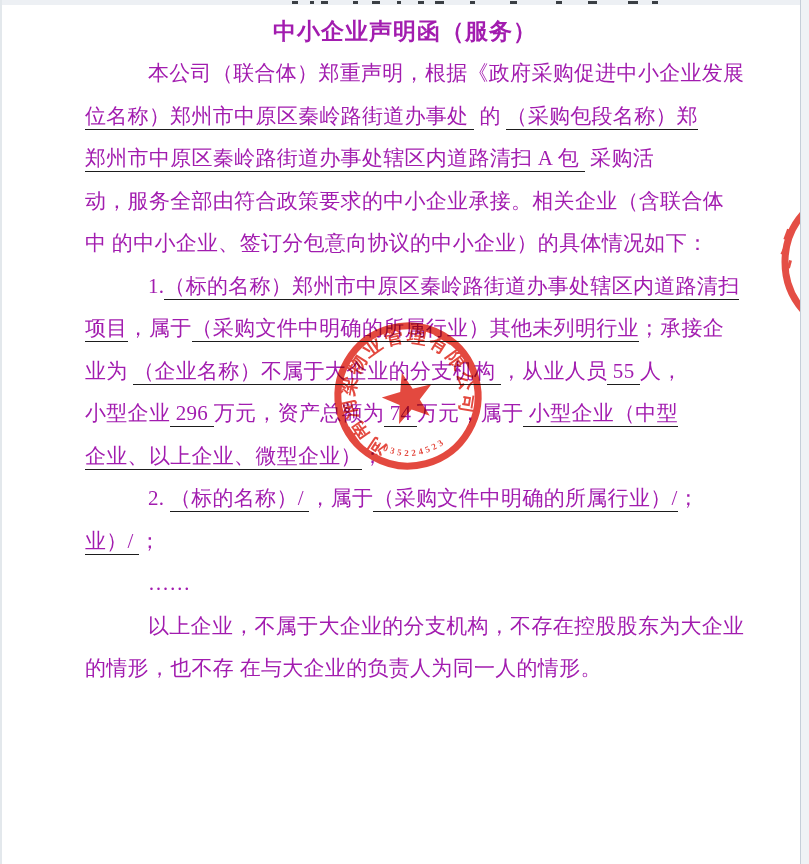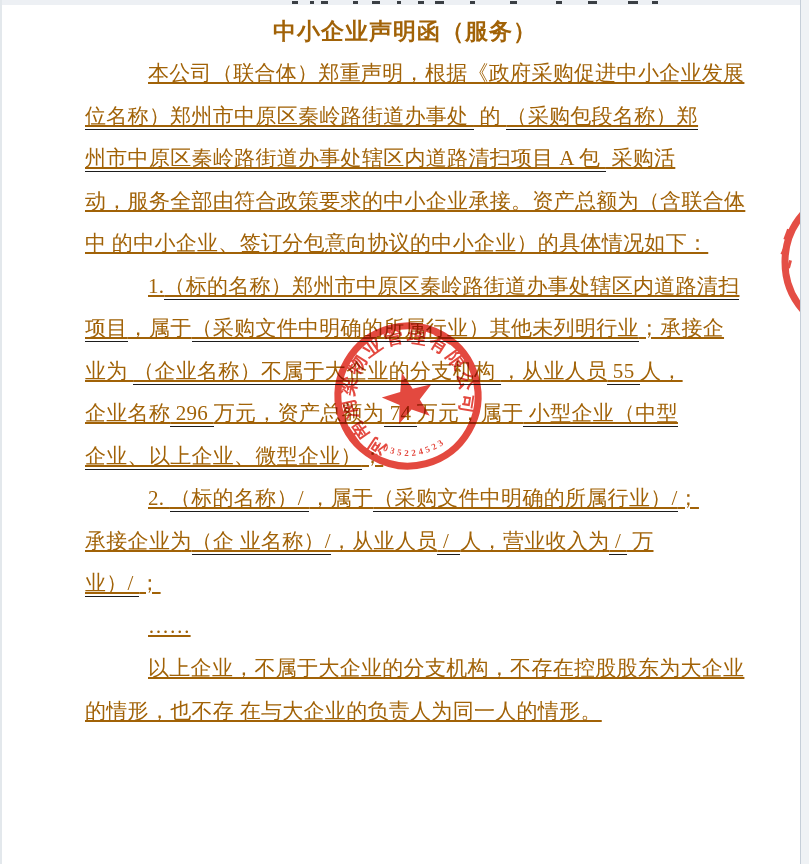--- a/index.html
+++ b/index.html
@@ -4,23 +4,23 @@
 <style>
   html,body{margin:0;padding:0;}
   body{width:809px;height:864px;position:relative;background:#ffffff;overflow:hidden;
        font-family:"Liberation Serif","DejaVu Serif",serif;}
   
   .top-strip{position:absolute;left:0;top:0;width:809px;height:5px;background:#edf0f4;}
   .left-edge{position:absolute;left:0;top:0;width:2px;height:864px;background:#e3e8ec;}
   .right-col{position:absolute;left:800px;top:0;width:9px;height:864px;background:#eff2f5;border-left:1px solid #c5ced8;}
   .frag{position:absolute;top:1px;height:3px;background:#3a3f44;}
   
-  .doc{position:absolute;left:85px;top:12px;width:640px;color:#a16207;}
+  .doc{position:absolute;left:85px;top:12px;width:640px;color:#a21caf;}
   .title{height:40px;line-height:40px;text-align:center;font-weight:bold;font-size:23px;letter-spacing:1px;}
-  .line{height:42.5px;line-height:42.5px;font-size:21px;letter-spacing:0.3px;white-space:pre;text-decoration:underline;}
+  .line{height:42.5px;line-height:42.5px;font-size:21px;letter-spacing:0.3px;white-space:pre;}
   .line.indent{text-indent:63px;}
   .seg{white-space:pre;}
   .seg.u{border-bottom:1.5px solid #1d1d1d;padding-bottom:1px;}
   
   .stamp{position:absolute;left:323px;top:311px;width:170px;height:170px;opacity:0.88;mix-blend-mode:multiply;}
   .stamp-partial{position:absolute;left:758px;top:203px;width:42px;height:120px;opacity:0.85;mix-blend-mode:multiply;overflow:hidden;}
 </style>
 </head>
 <body>
 
@@ -41,30 +41,29 @@
     <i class="frag" style="left:652px;width:6px"></i>
 </div>
 <div class="left-edge"></div>
 <div class="right-col"></div>
 
 <div class="doc">
   <div class="title">中小企业声明函（服务）</div>
   <div id="doc-lines">
       <div class="line indent"><span class="seg">本公司（联合体）郑重声明，根据《政府采购促进中小企业发展</span></div>
       <div class="line"><span class="seg u">位名称）郑州市中原区秦岭路街道办事处 </span><span class="seg"> 的 </span><span class="seg u">（采购包段名称）郑</span></div>
-      <div class="line"><span class="seg u">州市中原区秦岭路街道办事处辖区内道路清扫项目 A 包 </span><span class="seg"> 采购活</span></div>
-      <div class="line"><span class="seg">动，服务全部由符合政策要求的中小企业承接。资产总额为（含联合体</span></div>
+      <div class="line"><span class="seg u">郑州市中原区秦岭路街道办事处辖区内道路清扫 A 包 </span><span class="seg"> 采购活</span></div>
+      <div class="line"><span class="seg">动，服务全部由符合政策要求的中小企业承接。相关企业（含联合体</span></div>
       <div class="line"><span class="seg">中 的中小企业、签订分包意向协议的中小企业）的具体情况如下：</span></div>
       <div class="line indent"><span class="seg">1.</span><span class="seg u">（标的名称）郑州市中原区秦岭路街道办事处辖区内道路清扫</span></div>
       <div class="line"><span class="seg u">项目</span><span class="seg">，属于</span><span class="seg u">（采购文件中明确的所属行业）其他未列明行业</span><span class="seg">；承接企</span></div>
       <div class="line"><span class="seg">业为 </span><span class="seg u">（企业名称）不属于大企业的分支机构 </span><span class="seg">，从业人员</span><span class="seg u"> 55 </span><span class="seg">人，</span></div>
-      <div class="line"><span class="seg">企业名称</span><span class="seg u"> 296 </span><span class="seg">万元，资产总额为</span><span class="seg u"> 74 </span><span class="seg">万元，属于</span><span class="seg u"> 小型企业（中型</span></div>
+      <div class="line"><span class="seg">小型企业</span><span class="seg u"> 296 </span><span class="seg">万元，资产总额为</span><span class="seg u"> 74 </span><span class="seg">万元，属于</span><span class="seg u"> 小型企业（中型</span></div>
       <div class="line"><span class="seg u">企业、以上企业、微型企业）</span><span class="seg">；</span></div>
       <div class="line indent"><span class="seg">2. </span><span class="seg u">（标的名称）/ </span><span class="seg">，属于</span><span class="seg u">（采购文件中明确的所属行业）/</span><span class="seg">；</span></div>
-      <div class="line"><span class="seg">承接企业为</span><span class="seg u">（企 业名称）/</span><span class="seg">，从业人员</span><span class="seg u"> /  </span><span class="seg">人，营业收入为</span><span class="seg u"> / </span><span class="seg"> 万</span></div>
       <div class="line"><span class="seg u">业）/ </span><span class="seg">；</span></div>
       <div class="line indent"><span class="seg">……</span></div>
       <div class="line indent"><span class="seg">以上企业，不属于大企业的分支机构，不存在控股股东为大企业</span></div>
       <div class="line"><span class="seg">的情形，也不存 在与大企业的负责人为同一人的情形。</span></div>
     </div>
 </div>
 
 <svg class="stamp" viewBox="0 0 170 170">
   <g transform="rotate(-15 85 85)" fill="none" stroke="#e02f24">
     <circle cx="85" cy="85" r="70" stroke-width="7"></circle>

